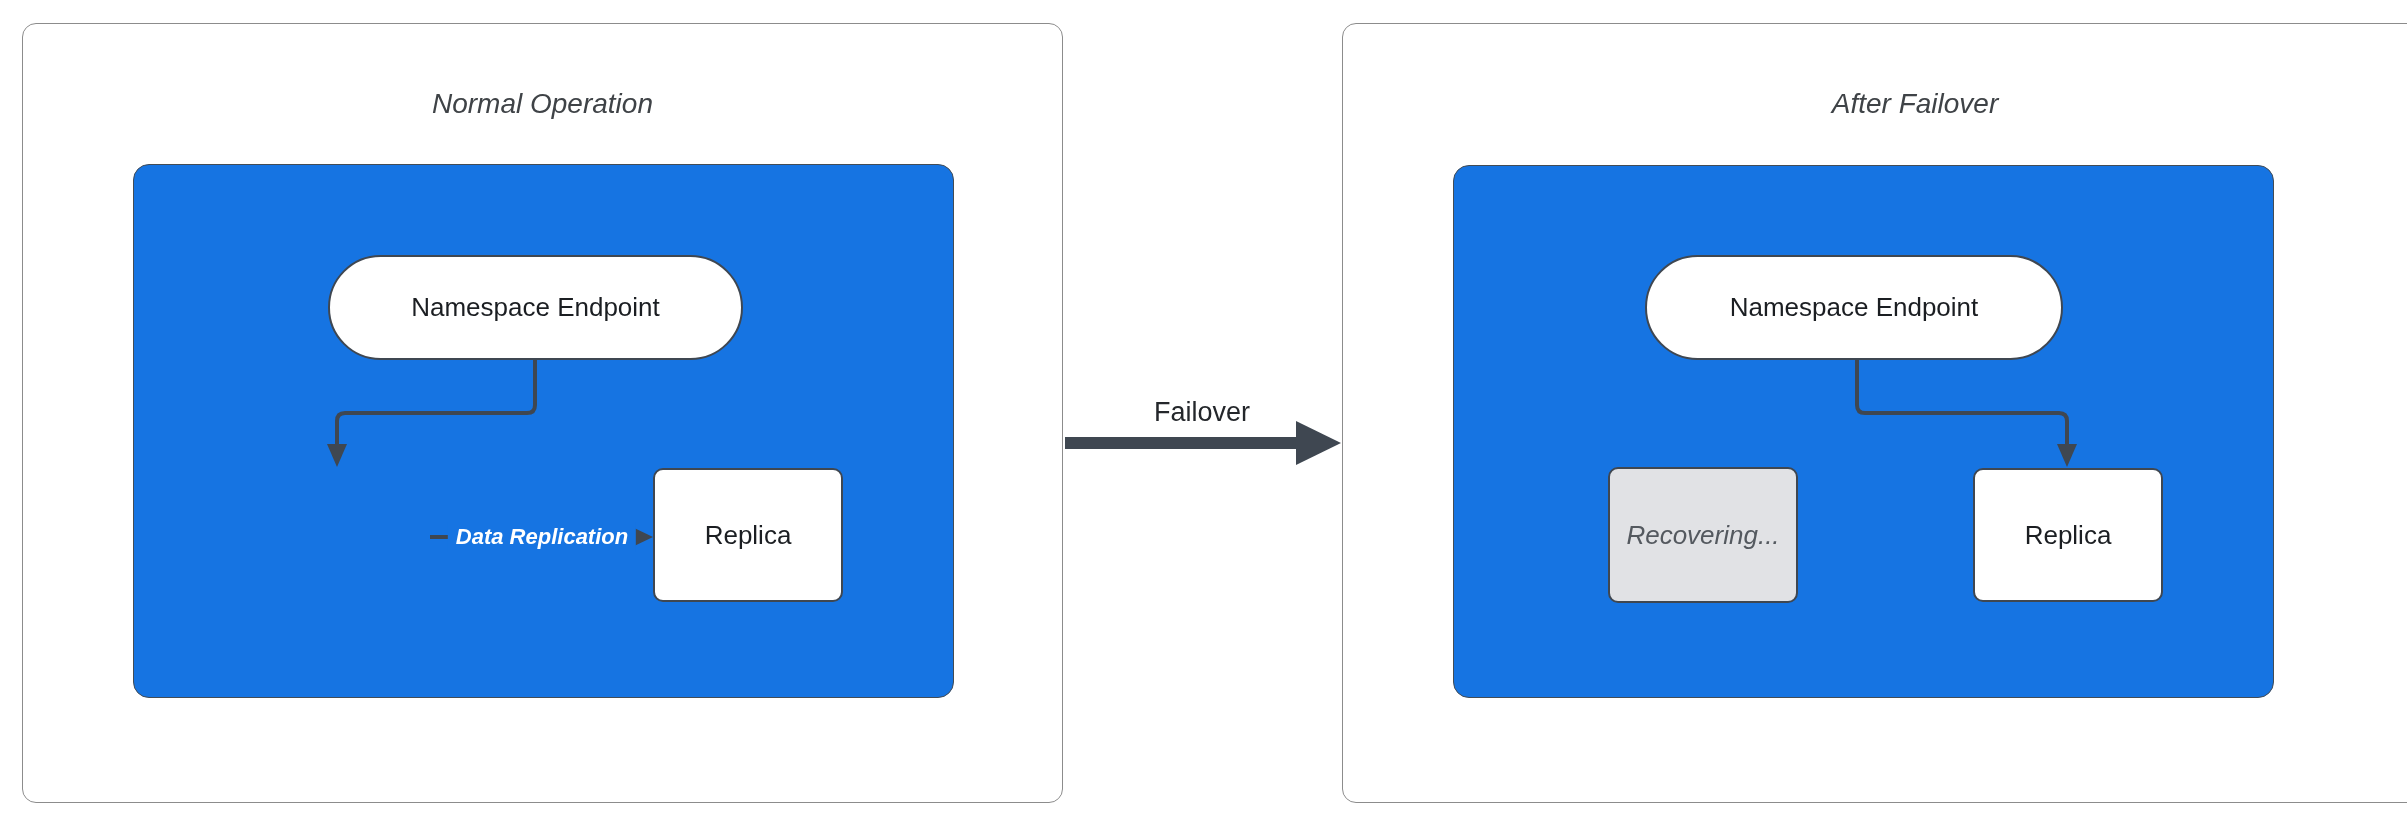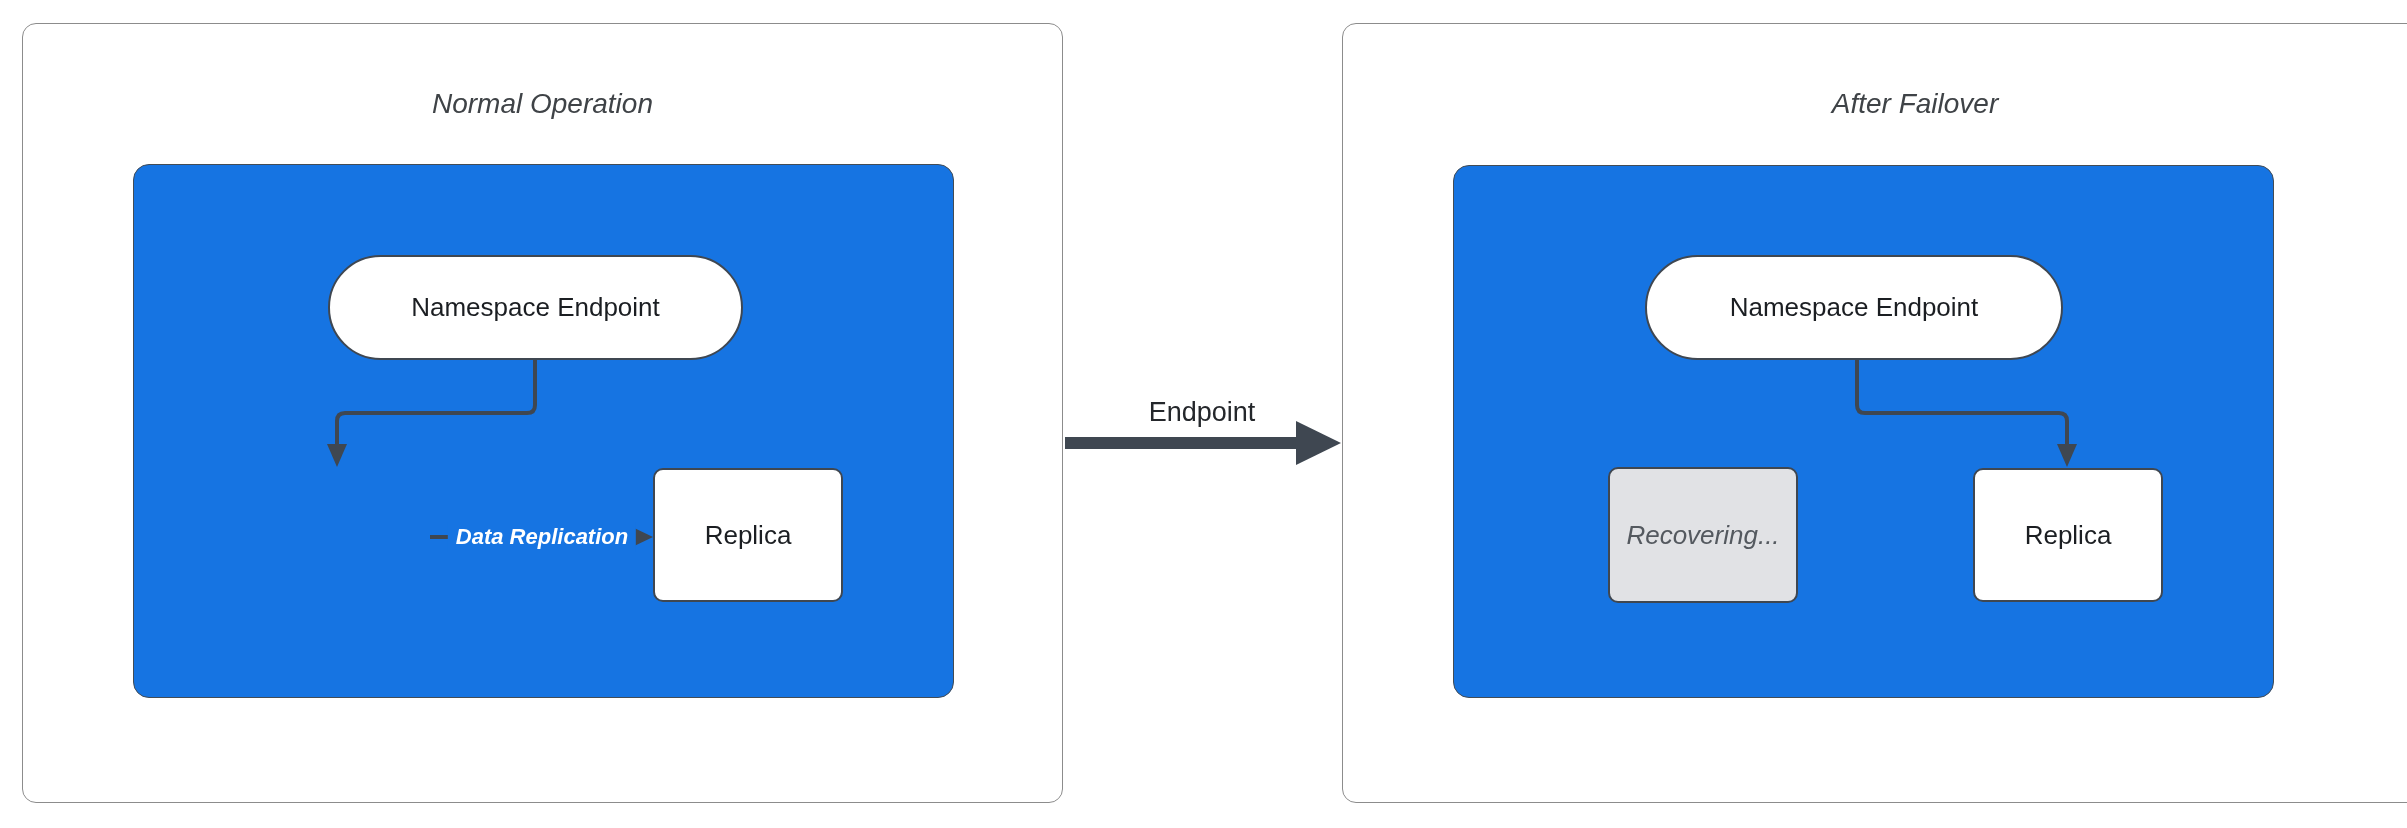--- a/index.html
+++ b/index.html
@@ -110,19 +110,19 @@
     <g>
       <path class="edge-thick" d="M1065,443 H1299"></path>
       <polygon class="arrowhead" points="1341,443 1296,421 1296,465"></polygon>
     </g>
   </svg>
 
   <div class="node node-pill" style="left:328px;top:255px;width:415px;height:105px;">Namespace Endpoint</div>
   <div class="node" style="left:653px;top:468px;width:190px;height:134px;">Replica</div>
   <div class="edge-label" style="left:542px;top:537px;">Data Replication</div>
 
-  <div class="transition-label" style="left:1202px;top:412px;">Endpoint</div>
+  <div class="transition-label" style="left:1202px;top:412px;">Failover</div>
 
   <div class="node node-pill" style="left:1645px;top:255px;width:418px;height:105px;">Namespace Endpoint</div>
   <div class="node node-recovering" style="left:1560px;top:467px;width:190px;height:136px;margin-left:48px;">Recovering...</div>
   <div class="node" style="left:1973px;top:468px;width:190px;height:134px;">Replica</div>
 
 </div>
 
 </body></html>

